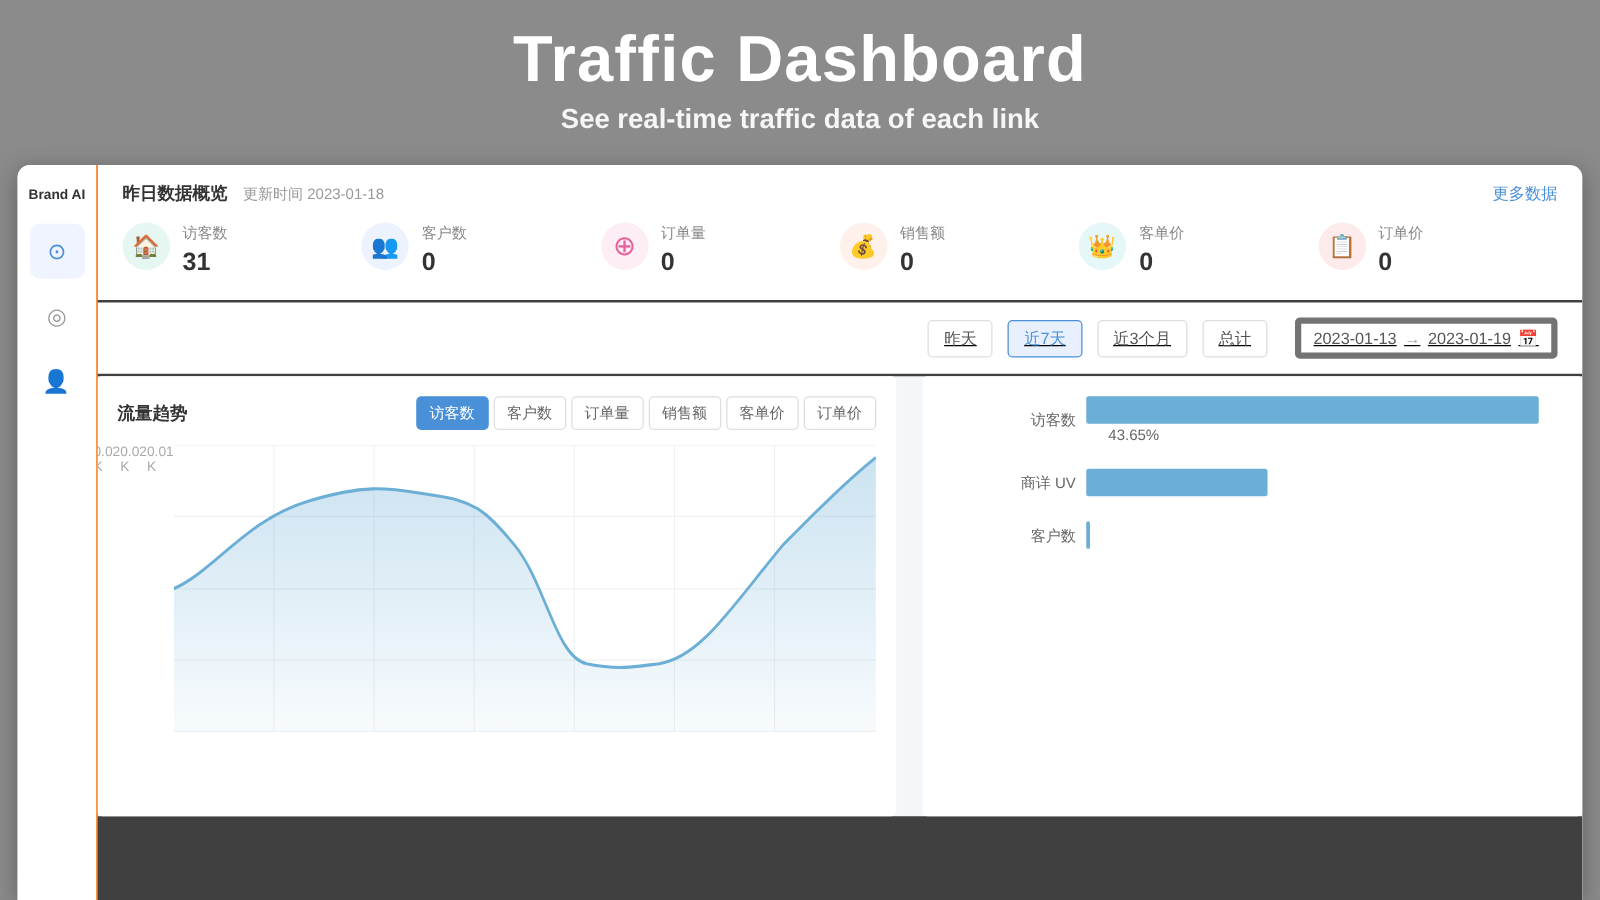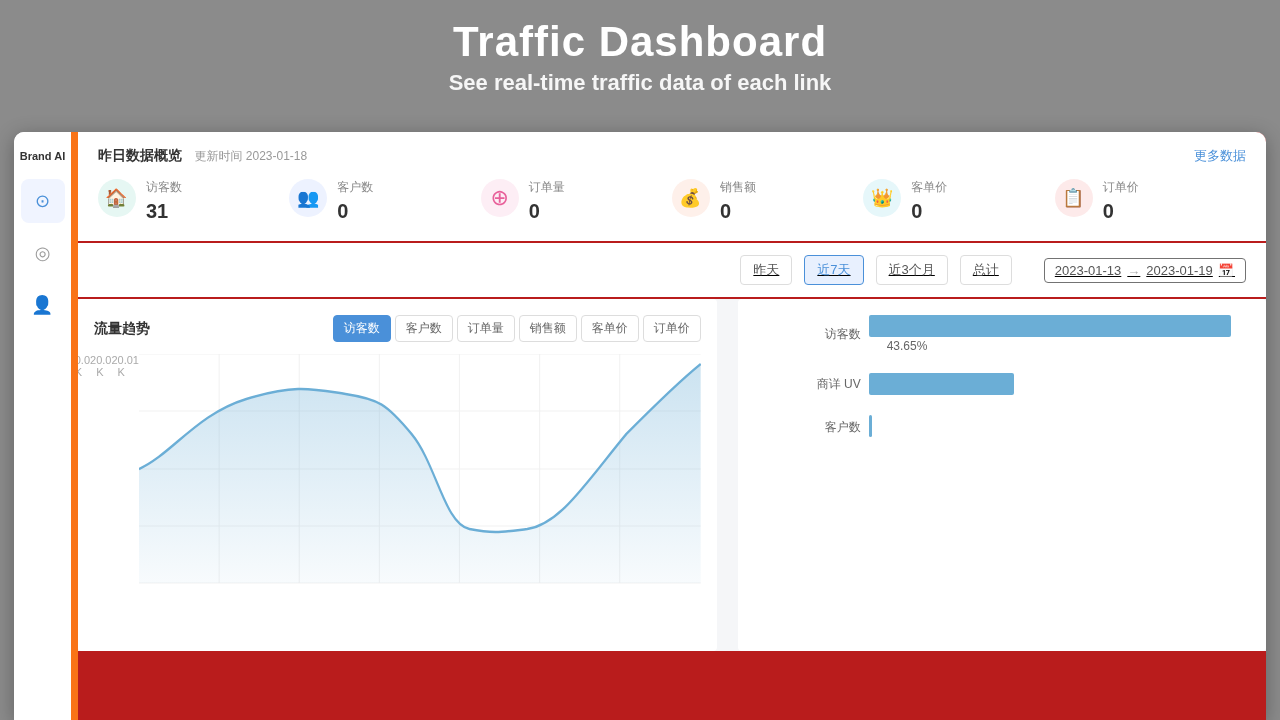--- a/index.html
+++ b/index.html
@@ -12,21 +12,21 @@
       position: relative;
     }
 
     
     .page-header {
       text-align: center;
       padding: 18px 0 12px;
       color: white;
     }
     .page-header h1 {
-      font-size: 42px;
+      font-size: 52px;
       font-weight: 800;
       letter-spacing: 1px;
       margin-bottom: 4px;
     }
     .page-header p {
       font-size: 22px;
       font-weight: 700;
       color: rgba(255,255,255,0.92);
     }
 
@@ -41,21 +41,21 @@
       border-radius: 10px 10px 0 0;
       box-shadow: 0 4px 20px rgba(0,0,0,0.3);
       display: flex;
       overflow: hidden;
     }
 
     
     .sidebar {
       width: 64px;
       background: white;
-      border-right: 7px solid #f97316;
+      border-right: 1px solid #f97316;
       display: flex;
       flex-direction: column;
       align-items: center;
       padding-top: 10px;
       gap: 8px;
       flex-shrink: 0;
     }
 
     .sidebar-logo {
       font-size: 11px;
@@ -78,21 +78,21 @@
       font-size: 18px;
       transition: background 0.2s;
     }
     .sidebar-item.active { background: #f0f4ff; color: #4a90d9; }
 
     
     .main-content {
       flex: 1;
       overflow-y: auto;
       padding: 0;
-      background: #b91c1c;
+      background: #404040;
     }
 
     
     .top-section {
       background: white;
       padding: 14px 20px 18px;
       margin-bottom: 0;
     }
 
     .section-header {
@@ -186,28 +186,28 @@
     .filter-btn.active {
       background: #e8f0fe;
       border-color: #4a90d9;
       color: #4a90d9;
     }
 
     .date-range {
       display: flex;
       align-items: center;
       gap: 6px;
-      border: 1px solid #737373;
+      border: 5px solid #737373;
       border-radius: 4px;
       padding: 4px 10px;
       font-size: 13px;
       color: #555;
       cursor: pointer;
       background: white;
-      margin-left: 20px;
+      margin-left: 10px;
     }
 
     .date-arrow { color: #aaa; }
 
     
     .charts-row {
       display: flex;
       gap: 20px;
       padding: 0 0 0 0;
       background: #f5f6f8;

